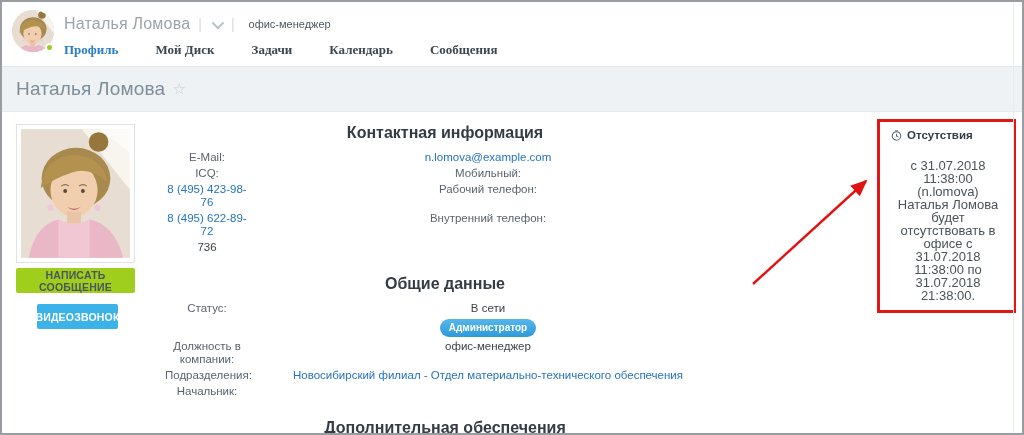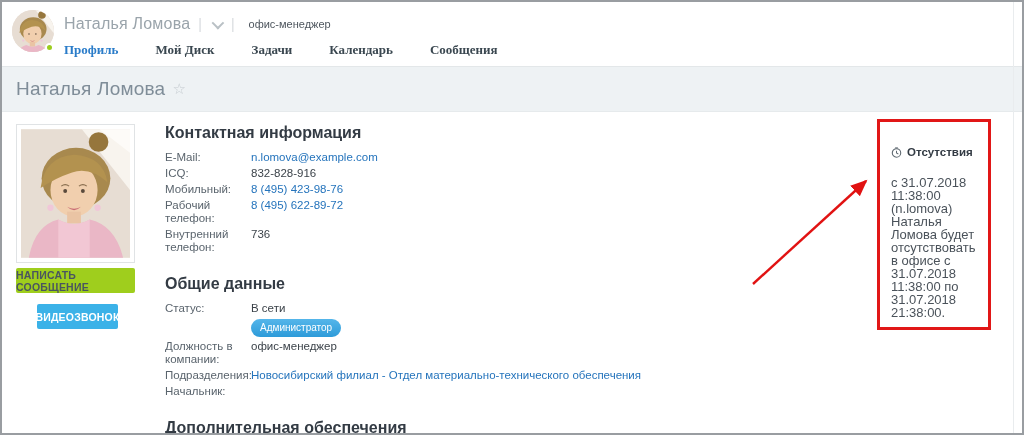--- a/index.html
+++ b/index.html
@@ -1,18 +1,18 @@
 <!DOCTYPE html>
 <html><head>
 <meta charset="utf-8">
 <style>
   * { margin:0; padding:0; box-sizing:border-box; }
   html,body { background:#fff; }
   body { font-family:"Liberation Sans", sans-serif; color:#3c434a; }
-  .screen { position:relative; width:1024px; height:435px; border:2px solid #999da1; background:#fff; overflow:hidden; }
+  .screen { position:relative; width:1024px; height:435px; border:2px solid #999da1; background:#fff; overflow:hidden;text-align:center; }
 
   
   .topbar { position:relative; height:64px; background:#fff; }
   .avatar-small { position:absolute; left:10px; top:8px; width:42px; height:42px; border-radius:50%; overflow:hidden; cursor:pointer; background:#e9dfd6; }
   .presence-dot { position:absolute; left:43px; top:41px; width:9px; height:9px; border-radius:50%; border:2px solid #fff; }
   .top-right { position:absolute; left:62px; top:10px; }
   .name-row { display:flex; align-items:center; height:24px; }
   .hdr-name { font-size:16px; color:#9aa4ab; letter-spacing:.2px; }
   .hdr-sep { color:#d7dbde; font-size:14px; margin:0 8px; }
   .chev { width:9px; height:9px; border-right:2px solid #b9c0c5; border-bottom:2px solid #b9c0c5; transform:rotate(45deg) translateY(-2px); cursor:pointer; margin:0 2px; }
@@ -34,25 +34,25 @@
   .btn-blue { position:absolute; left:35px; top:302px; width:81px; height:25px; font-size:10.5px; color:#fff; letter-spacing:.2px; }
 
   
   .main-col { position:absolute; left:163px; top:122px; width:560px; }
   .sec-title { font-size:16px; font-weight:bold; color:#333b44; margin-bottom:9px; }
   .rows { display:grid; grid-template-columns:84px auto; column-gap:2px; row-gap:3px; font-size:11.5px; line-height:13px; }
   .lbl { color:#5a646d; }
   .val { color:#3c434a; }
   a.lnk { color:#2574bc; text-decoration:none; cursor:pointer; }
   .section { margin-bottom:21px; }
-  .badge { display:inline-block; margin-top:4px; padding:2px 9px 3px; border-radius:9px; background:linear-gradient(#55b6ea,#2d9bd9); color:#fff; font-size:10px; font-weight:normal; }
+  .badge { display:inline-block; margin-top:4px; padding:2px 9px 3px; border-radius:9px; background:linear-gradient(#55b6ea,#2d9bd9); color:#fff; font-size:10px; font-weight:bold; }
   .mgr-suffix { color:#3c434a; }
 
   
-  .absence { position:absolute; left:875px; top:117px; width:114px; min-height:90px; border:3px solid #e11717; background:#fff; padding:24px 8px 8px 11px; }
+  .absence { position:absolute; left:875px; top:117px; width:139px; min-height:90px; border:3px solid #e11717; background:#fff; padding:7px 8px 8px 11px; }
   .abs-head { display:flex; align-items:center; }
   .abs-title { font-size:11.5px; font-weight:bold; color:#333b44; margin-left:5px; }
   .abs-text { margin-top:18px; font-size:13px; line-height:13px; color:#4a525a; }
 
   
   .arrow-svg { position:absolute; left:745px; top:168px; pointer-events:none; }
 
   
   .edge-line { position:absolute; right:8px; top:0; bottom:0; width:1px; background:#e9ecee; }
 </style>
@@ -129,21 +129,20 @@
   <div class="btn btn-blue" style="background:#3bb2e8;">ВИДЕОЗВОНОК</div>
 
   <div class="main-col">
 
     <div class="section">
       <div class="sec-title">Контактная информация</div>
       <div class="rows">
         <div class="lbl">E-Mail:</div>
         <div class="val"><a class="lnk">n.lomova@example.com</a></div>
         <div class="lbl">ICQ:</div>
-        <div class="val">832-828-916</div>
         <div class="lbl">Мобильный:</div>
         <div class="val"><a class="lnk">8 (495) 423-98-76</a></div>
         <div class="lbl">Рабочий телефон:</div>
         <div class="val"><a class="lnk">8 (495) 622-89-72</a></div>
         <div class="lbl">Внутренний телефон:</div>
         <div class="val">736</div>
       </div>
     </div>
 
     <div class="section">

